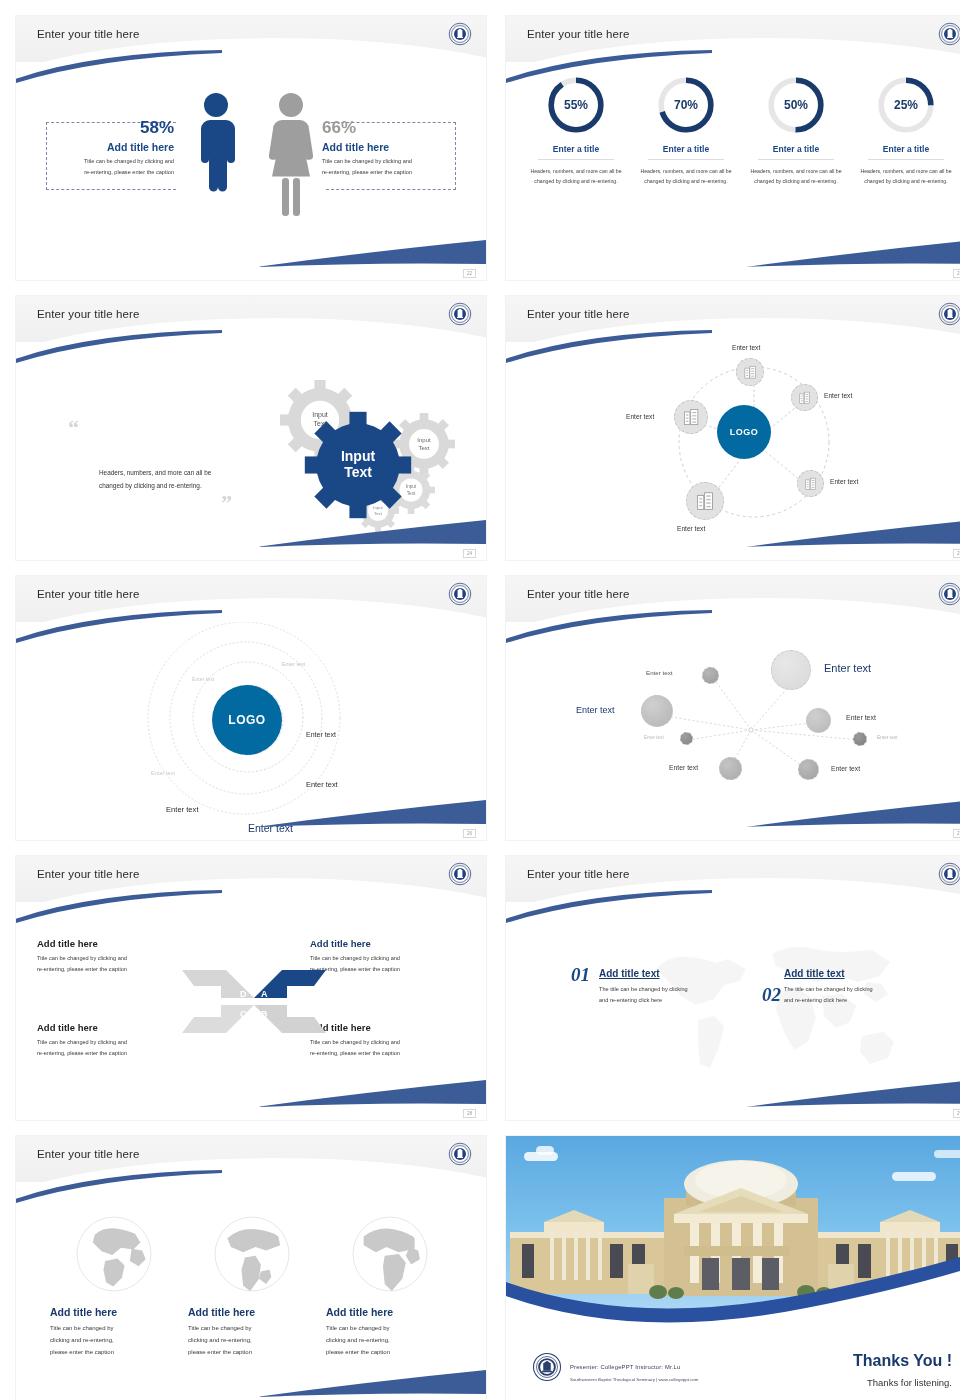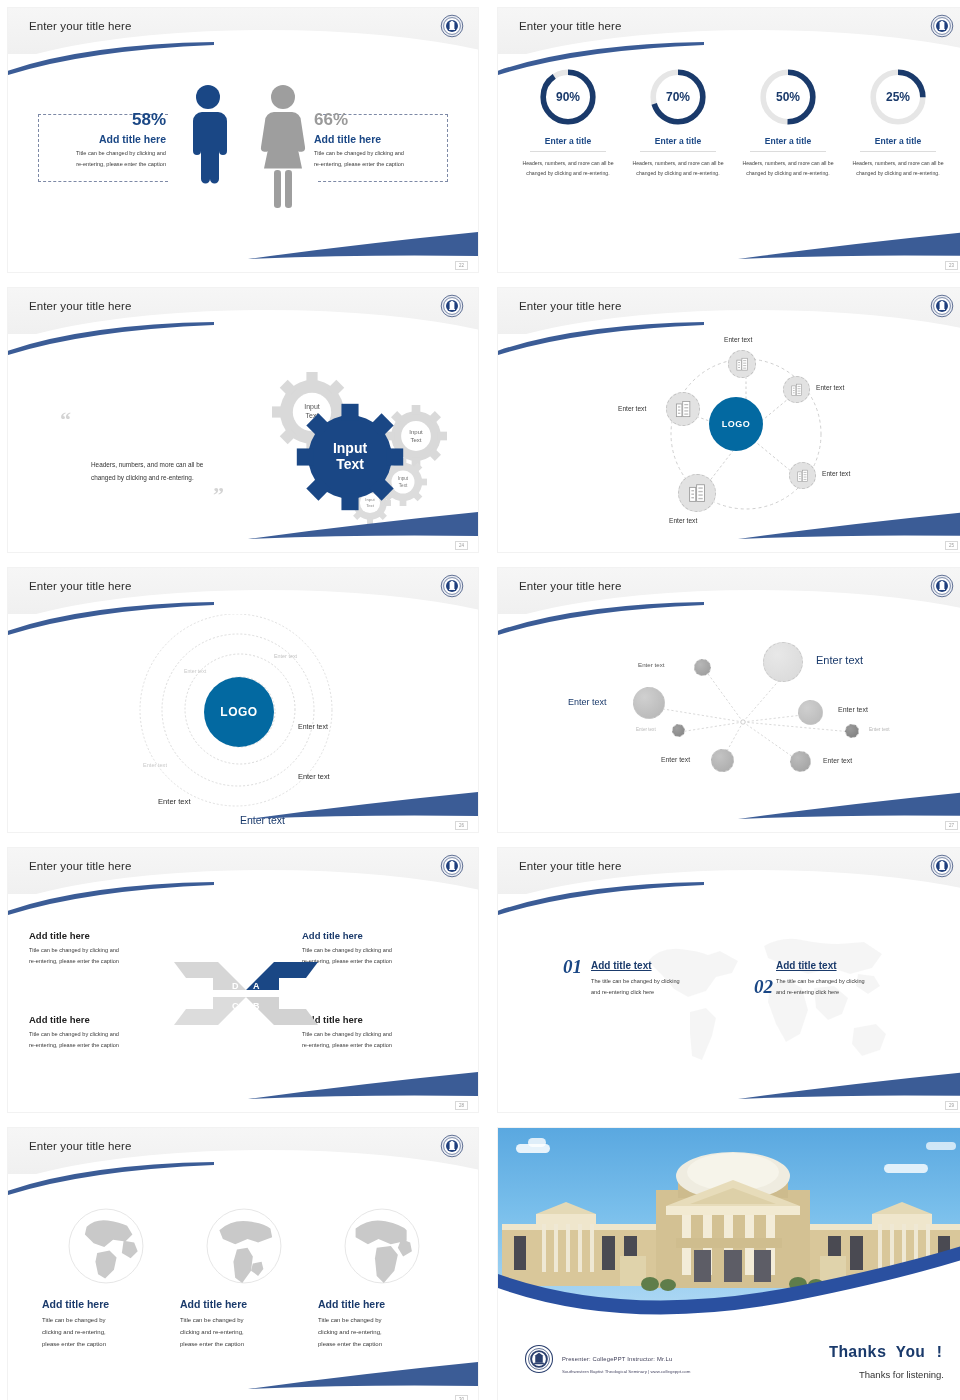--- a/index.html
+++ b/index.html
@@ -9,21 +9,21 @@
     font-family: "Liberation Sans", sans-serif;
     overflow: hidden;
   }
   .deck {
     width: 818px; height: 1400px;
     display: grid;
     grid-template-columns: 470px 470px;
     grid-template-rows: 264px 264px 264px 264px 278px;
     column-gap: 20px;
     row-gap: 16px;
-    padding: 8px;
+    padding: 16px;
   }
   .slide {
     position: relative;
     width: 470px;
     background: #ffffff;
     overflow: hidden;
     box-shadow: 0 0 0 1px #f2f2f2;
   }
   
   .hdr-band {
@@ -105,21 +105,21 @@
   .s8-h { font-size:10px; font-weight:bold; color:#1a3a6b;text-decoration:underline; }
   .s8-p { font-size:5.6px; color:#3a3a3a; line-height:2.0; margin-top:5px; }
 
   
   .g-col { position:absolute; width:128px; }
   .g-h { font-size:10.5px; font-weight:bold; color:#1a3a6b; margin-top:8px; }
   .g-p { font-size:6px; color:#3a3a3a; line-height:2.0; margin-top:4px; }
 
   
   .photo-clip { position:absolute; left:0; top:0; width:100%; height:196px; overflow:hidden; }
-  .thanks-big { position:absolute; right:24px; bottom:44px; font-size:16px; font-weight:bold; color:#1a3a6b;font-family:Liberation Mono, monospace; }
+  .thanks-big { position:absolute; right:24px; bottom:44px; font-size:16px; font-weight:bold; color:#1a3a6b; }
   .thanks-sub { position:absolute; right:24px; bottom:26px; font-size:9.5px; color:#333; }
   .pres-line1 { position:absolute; left:64px; bottom:44px; font-size:5.8px; color:#3b3b55; letter-spacing:.2px;}
   .pres-line2 { position:absolute; left:64px; bottom:32px; font-size:4.4px; color:#4a4a66; }
 </style>
 </head>
 <body>
 
 <div class="deck">
 
   <div class="slide">
@@ -191,21 +191,21 @@
       <path d="M230 2 L230 26 Q120 24 0 29 Q110 14 230 2 Z" fill="#3b5c96"></path>
     </svg>
     <div class="body">
       <div class="donut-row">
         <div class="donut-col">
           <div class="donut">
             <svg viewBox="0 0 40 40" width="62" height="62">
               <circle cx="20" cy="20" r="16" fill="none" stroke="#e6e6e6" stroke-width="3.6"></circle>
               <circle cx="20" cy="20" r="16" fill="none" stroke="#1a3a6b" stroke-width="3.6" stroke-dasharray="90.48 100.53" stroke-dashoffset="0" transform="rotate(-90 20 20)" stroke-linecap="butt"></circle>
             </svg>
-            <div class="pct">90%</div>
+            <div class="pct">55%</div>
           </div>
           <div class="donut-title">Enter a title</div>
           <div class="donut-rule"></div>
           <div class="donut-desc">Headers, numbers, and more can all be changed by clicking and re-entering.</div>
         </div>
         <div class="donut-col">
           <div class="donut">
             <svg viewBox="0 0 40 40" width="62" height="62">
               <circle cx="20" cy="20" r="16" fill="none" stroke="#e6e6e6" stroke-width="3.6"></circle>
               <circle cx="20" cy="20" r="16" fill="none" stroke="#1a3a6b" stroke-width="3.6" stroke-dasharray="70.37 100.53" transform="rotate(-90 20 20)"></circle>

